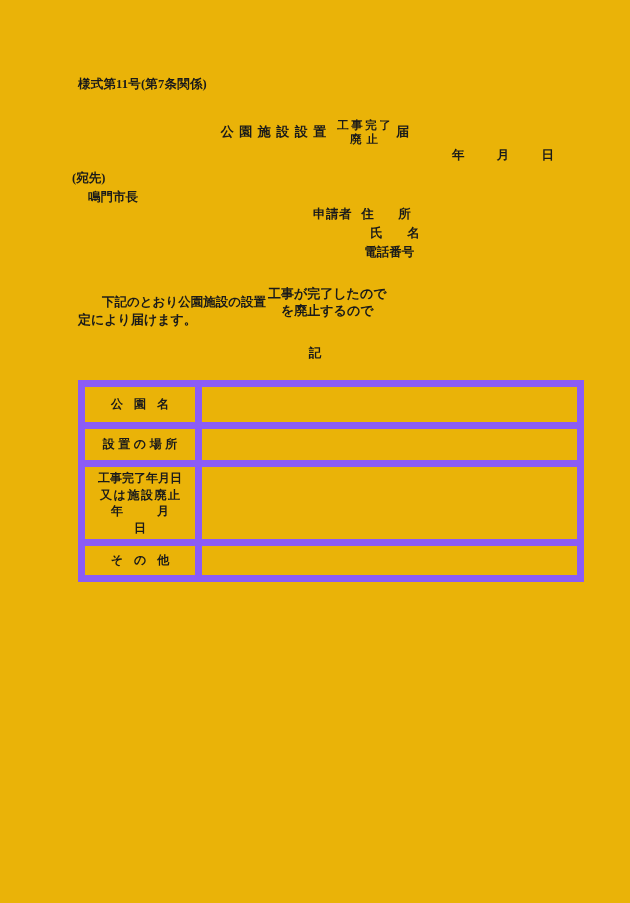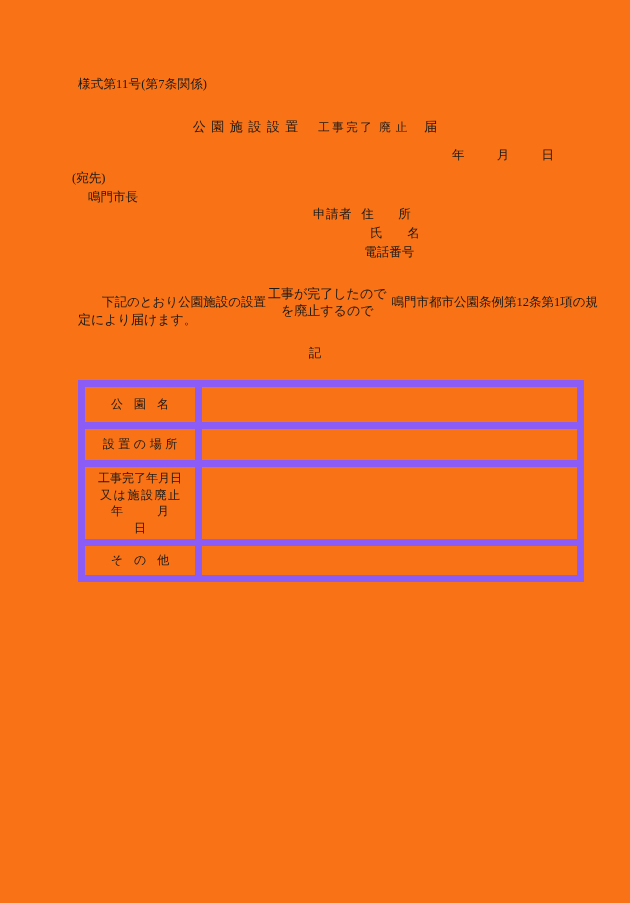--- a/index.html
+++ b/index.html
@@ -8,22 +8,23 @@
     background: #ffffff;
   }
   body {
     font-family: "Liberation Serif", "DejaVu Serif", serif;
     color: #1a1a1a;
   }
   #page {
     position: relative;
     width: 630px;
     height: 903px;
-    background: #f97316;
+    background: #eab308;
     overflow: hidden;
+    font-weight: bold;
   }
   .abs { position: absolute; }
 
   
   #form-number {
     left: 78px;
     top: 76px;
     font-size: 12.5px;
     letter-spacing: 0.2px;
     white-space: nowrap;
@@ -42,25 +43,25 @@
     display: inline-flex;
     align-items: center;
     justify-content: center;
   }
   .title-wide {
     letter-spacing: 5.5px;
     padding-right: 2px;
   }
   #title-stack {
     display: inline-flex;
-    flex-direction: row;
+    flex-direction: column;
     font-size: 11.5px;
     line-height: 1.25;
     text-align: center;
-    margin: 0 10px;
+    margin: 0 1px;
   }
   #title-stack .s1 { letter-spacing: 2.5px; padding-left: 2.5px; }
   #title-stack .s2 { letter-spacing: 5px; padding-left: 5px; }
   .title-tail { padding-left: 2px; }
 
   
   #date-line {
     left: 452px;
     top: 147px;
     font-size: 12.5px;
@@ -213,21 +214,20 @@
       <span>電話番号</span>
     </div>
   </div>
 
   <div class="abs" id="body-p1">
     <span class="lead">下記のとおり公園施設の設置</span>
     <span id="body-stack">
       <span>工事が完了したので</span>
       <span>を廃止するので</span>
     </span>
-    <span class="tail">鳴門市都市公園条例第12条第1項の規</span>
   </div>
   <div class="abs" id="body-p2">定により届けます。</div>
 
   <div class="abs" id="ki-marker">記</div>
 
   <table class="abs" id="form-table">
     <tbody>
       <tr style="height:42px">
         <td class="label">
           <span class="lbl-spread">公園名</span>

